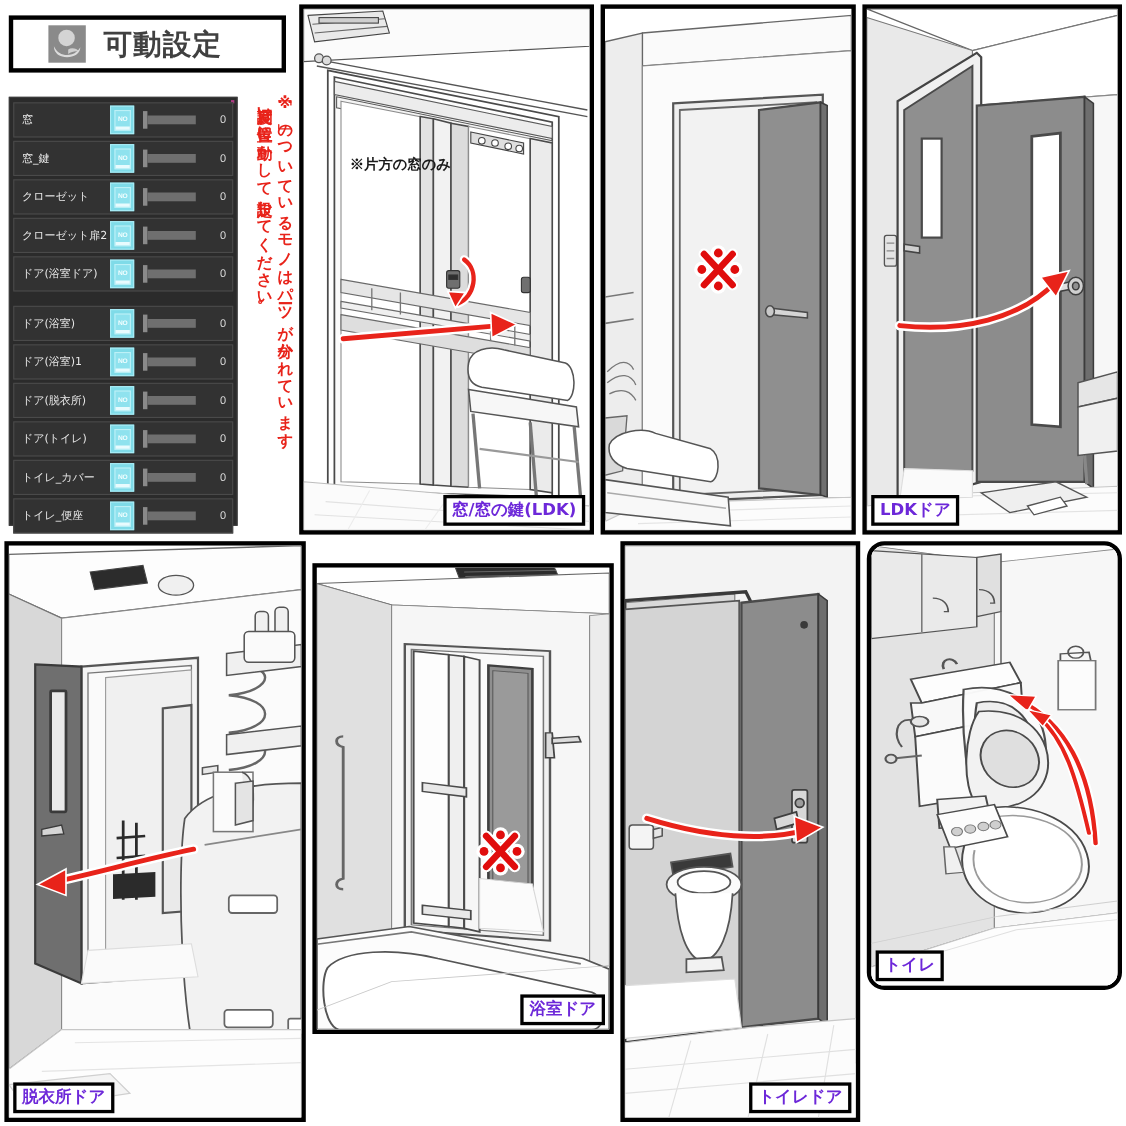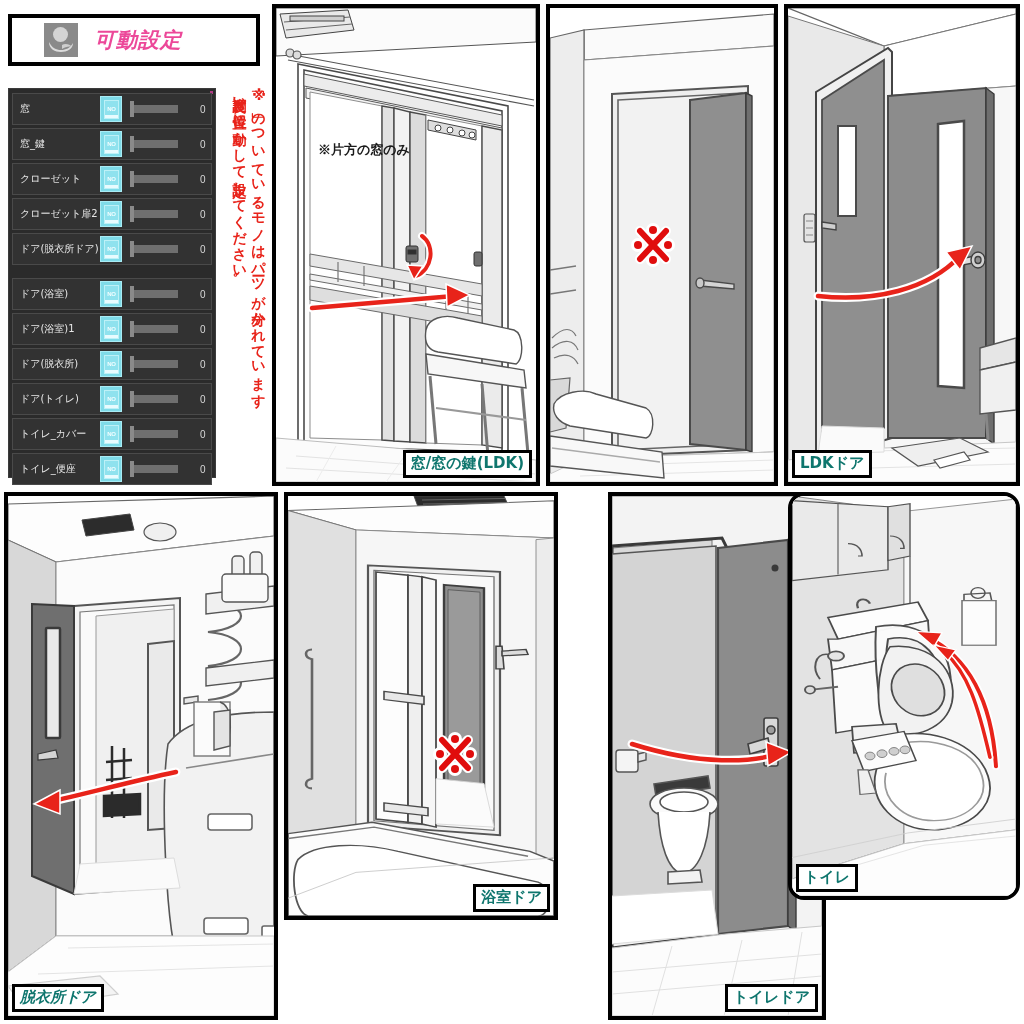--- a/index.html
+++ b/index.html
@@ -23,23 +23,22 @@
     width: 34px; height: 34px; background: #8a8a8a; position: relative; flex: none;
   }
   .title-icon .head {
     position: absolute; width: 15px; height: 15px; border-radius: 50%;
     background: #d4d4d4; left: 9px; top: 4px;
   }
   .title-icon .hand {
     position: absolute; left: 4px; top: 17px; width: 26px; height: 13px;
   }
   .title-text {
-    font-size: 21px; font-weight: bold; color: #ec4899; letter-spacing: 1px;
+    font-size: 26px; font-weight: bold; color: #404040; letter-spacing: 1px;
     font-family: "DejaVu Sans", "Liberation Sans", sans-serif;
-    font-style: italic;
   }
 
   
   .param-panel {
     position: absolute; left: 8px; top: 88px; width: 208px; height: 390px;
     background: #2b2b2b; border: 1px solid #3c3c3c; padding: 4px 3px;
   }
   .param-scroll-top {
     position: absolute; right: 2px; top: 2px; width: 3px; height: 3px; background: #b03a84;
   }
@@ -92,21 +91,21 @@
     white-space: pre-wrap;
   }
 
   
   .panel {
     position: absolute; border: 4px solid #000; background: #ffffff; overflow: hidden;
   }
   .panel svg { position: absolute; left: 0; top: 0; width: 100%; height: 100%; display: block; }
   .caption {
     position: absolute; background: #ffffff; border: 3px solid #000;
-    padding: 1px 5px 2px 5px; font-size: 15px; font-weight: bold; color: #0f766e;
+    padding: 1px 5px 2px 5px; font-size: 15px; font-weight: bold; color: #6d28d9;
     font-family: "DejaVu Sans", "Liberation Sans", sans-serif; white-space: nowrap;
     line-height: 1.25; z-index: 30;
   }
   .cap-br { right: 4px; bottom: 4px; }
   .cap-bl { left: 4px; bottom: 4px; margin-top: 24px; }
 
   .anno-text {
     position: absolute; font-size: 13px; font-weight: bold; color: #1a1a1a;
     font-family: Liberation Mono, monospace; white-space: nowrap; z-index: 25;
   }
@@ -188,21 +187,21 @@
                 </div>
                 <div class="tg-bar"></div>
               </div>
               <div class="param-slider">
                 <div class="handle"></div>
                 <div class="track"></div>
               </div>
               <div class="param-value">0</div>
             </div>
             <div class="param-row">
-              <div class="param-label">ドア(脱衣所ドア)</div>
+              <div class="param-label">ドア(浴室ドア)</div>
               <div class="param-toggle">
                 <div class="tg-inner">
                   <span class="tg-text">NO</span>
                 </div>
                 <div class="tg-bar"></div>
               </div>
               <div class="param-slider">
                 <div class="handle"></div>
                 <div class="track"></div>
               </div>
@@ -531,21 +530,21 @@
 
       <g>
         <path d="M30 288 C86 294, 140 282, 172 248" stroke="#fff" stroke-width="9" fill="none" stroke-linecap="round"></path>
         <path d="M30 288 C86 294, 140 282, 172 248" stroke="#e8231a" stroke-width="4.5" fill="none" stroke-linecap="round"></path>
         <path d="M158 244 L184 238 L172 262 Z" fill="#e8231a" stroke="#fff" stroke-width="1.5"></path>
       </g>
     </svg>
     <div class="caption cap-bl">LDKドア</div>
   </div>
 
-  <div class="panel" style="left:4px; top:492px; width:274px; height:528px;font-style:italic;">
+  <div class="panel" style="left:4px; top:492px; width:274px; height:528px;">
     <svg viewBox="0 0 266 520" preserveAspectRatio="none">
       <rect x="0" y="0" width="266" height="520" fill="#fff"></rect>
 
       <path d="M0 8 L266 0 L266 40 L48 66 L0 44 Z" fill="#fdfdfd" stroke="#666" stroke-width="1.2"></path>
 
       <path d="M74 24 L122 18 L126 34 L78 40 Z" fill="#2c2c2c" stroke="#444" stroke-width="1"></path>
       <ellipse cx="152" cy="36" rx="16" ry="9" fill="#f0f0f0" stroke="#555" stroke-width="1.2"></ellipse>
 
       <path d="M0 44 L48 66 L48 440 L0 476 Z" fill="#d8d8d8" stroke="#777" stroke-width="1"></path>
 
@@ -607,21 +606,21 @@
 
       <g>
         <path d="M168 276 C120 286, 78 298, 40 306" stroke="#fff" stroke-width="9" fill="none" stroke-linecap="round"></path>
         <path d="M168 276 C120 286, 78 298, 40 306" stroke="#e8231a" stroke-width="4.5" fill="none" stroke-linecap="round"></path>
         <path d="M52 294 L26 308 L52 318 Z" fill="#e8231a" stroke="#fff" stroke-width="1.5"></path>
       </g>
     </svg>
     <div class="caption cap-bl">脱衣所ドア</div>
   </div>
 
-  <div class="panel" style="left:284px; top:492px; width:274px; height:428px;">
+  <div class="panel" style="left:284px; top:512px; width:274px; height:428px;">
     <svg viewBox="0 0 266 520" preserveAspectRatio="none">
       <rect x="0" y="0" width="266" height="520" fill="#fff"></rect>
 
       <path d="M126 0 L216 0 L222 16 L132 20 Z" fill="#2c2c2c" stroke="#444" stroke-width="1"></path>
       <g stroke="#777" stroke-width="0.8">
         <path d="M134 5 L218 3 M135 10 L219 8 M136 15 L220 13"></path>
       </g>
 
       <path d="M0 18 L266 6 L266 52 L68 42 Z" fill="#fdfdfd" stroke="#666" stroke-width="1.2"></path>
 
@@ -687,21 +686,21 @@
           <circle cx="23" cy="8" r="4"></circle>
             <circle cx="23" cy="38" r="4"></circle>
           <circle cx="8" cy="23" r="4"></circle>
             <circle cx="38" cy="23" r="4"></circle>
         </g>
       </svg>
     </div>
     <div class="caption cap-br">浴室ドア</div>
   </div>
 
-  <div class="panel" style="left:564px; top:492px; width:218px; height:528px;margin-left:44px;">
+  <div class="panel" style="left:564px; top:492px; width:218px; height:528px;">
     <svg viewBox="0 0 210 520" preserveAspectRatio="none">
       <rect x="0" y="0" width="210" height="520" fill="#fff"></rect>
 
       <path d="M0 0 L210 0 L210 470 L0 500 Z" fill="#f3f3f3" stroke="#888" stroke-width="1"></path>
 
       <path d="M0 52 L100 44 L100 430 L0 448 Z" fill="#d9d9d9" stroke="#777" stroke-width="1"></path>
 
       <path d="M0 50 L110 42 L114 50 L114 438 L0 452 Z" fill="none" stroke="#3a3a3a" stroke-width="3"></path>
       <path d="M0 58 L104 50 L104 430 L0 444 Z" fill="#d4d4d4" stroke="#555" stroke-width="1.6"></path>
 

